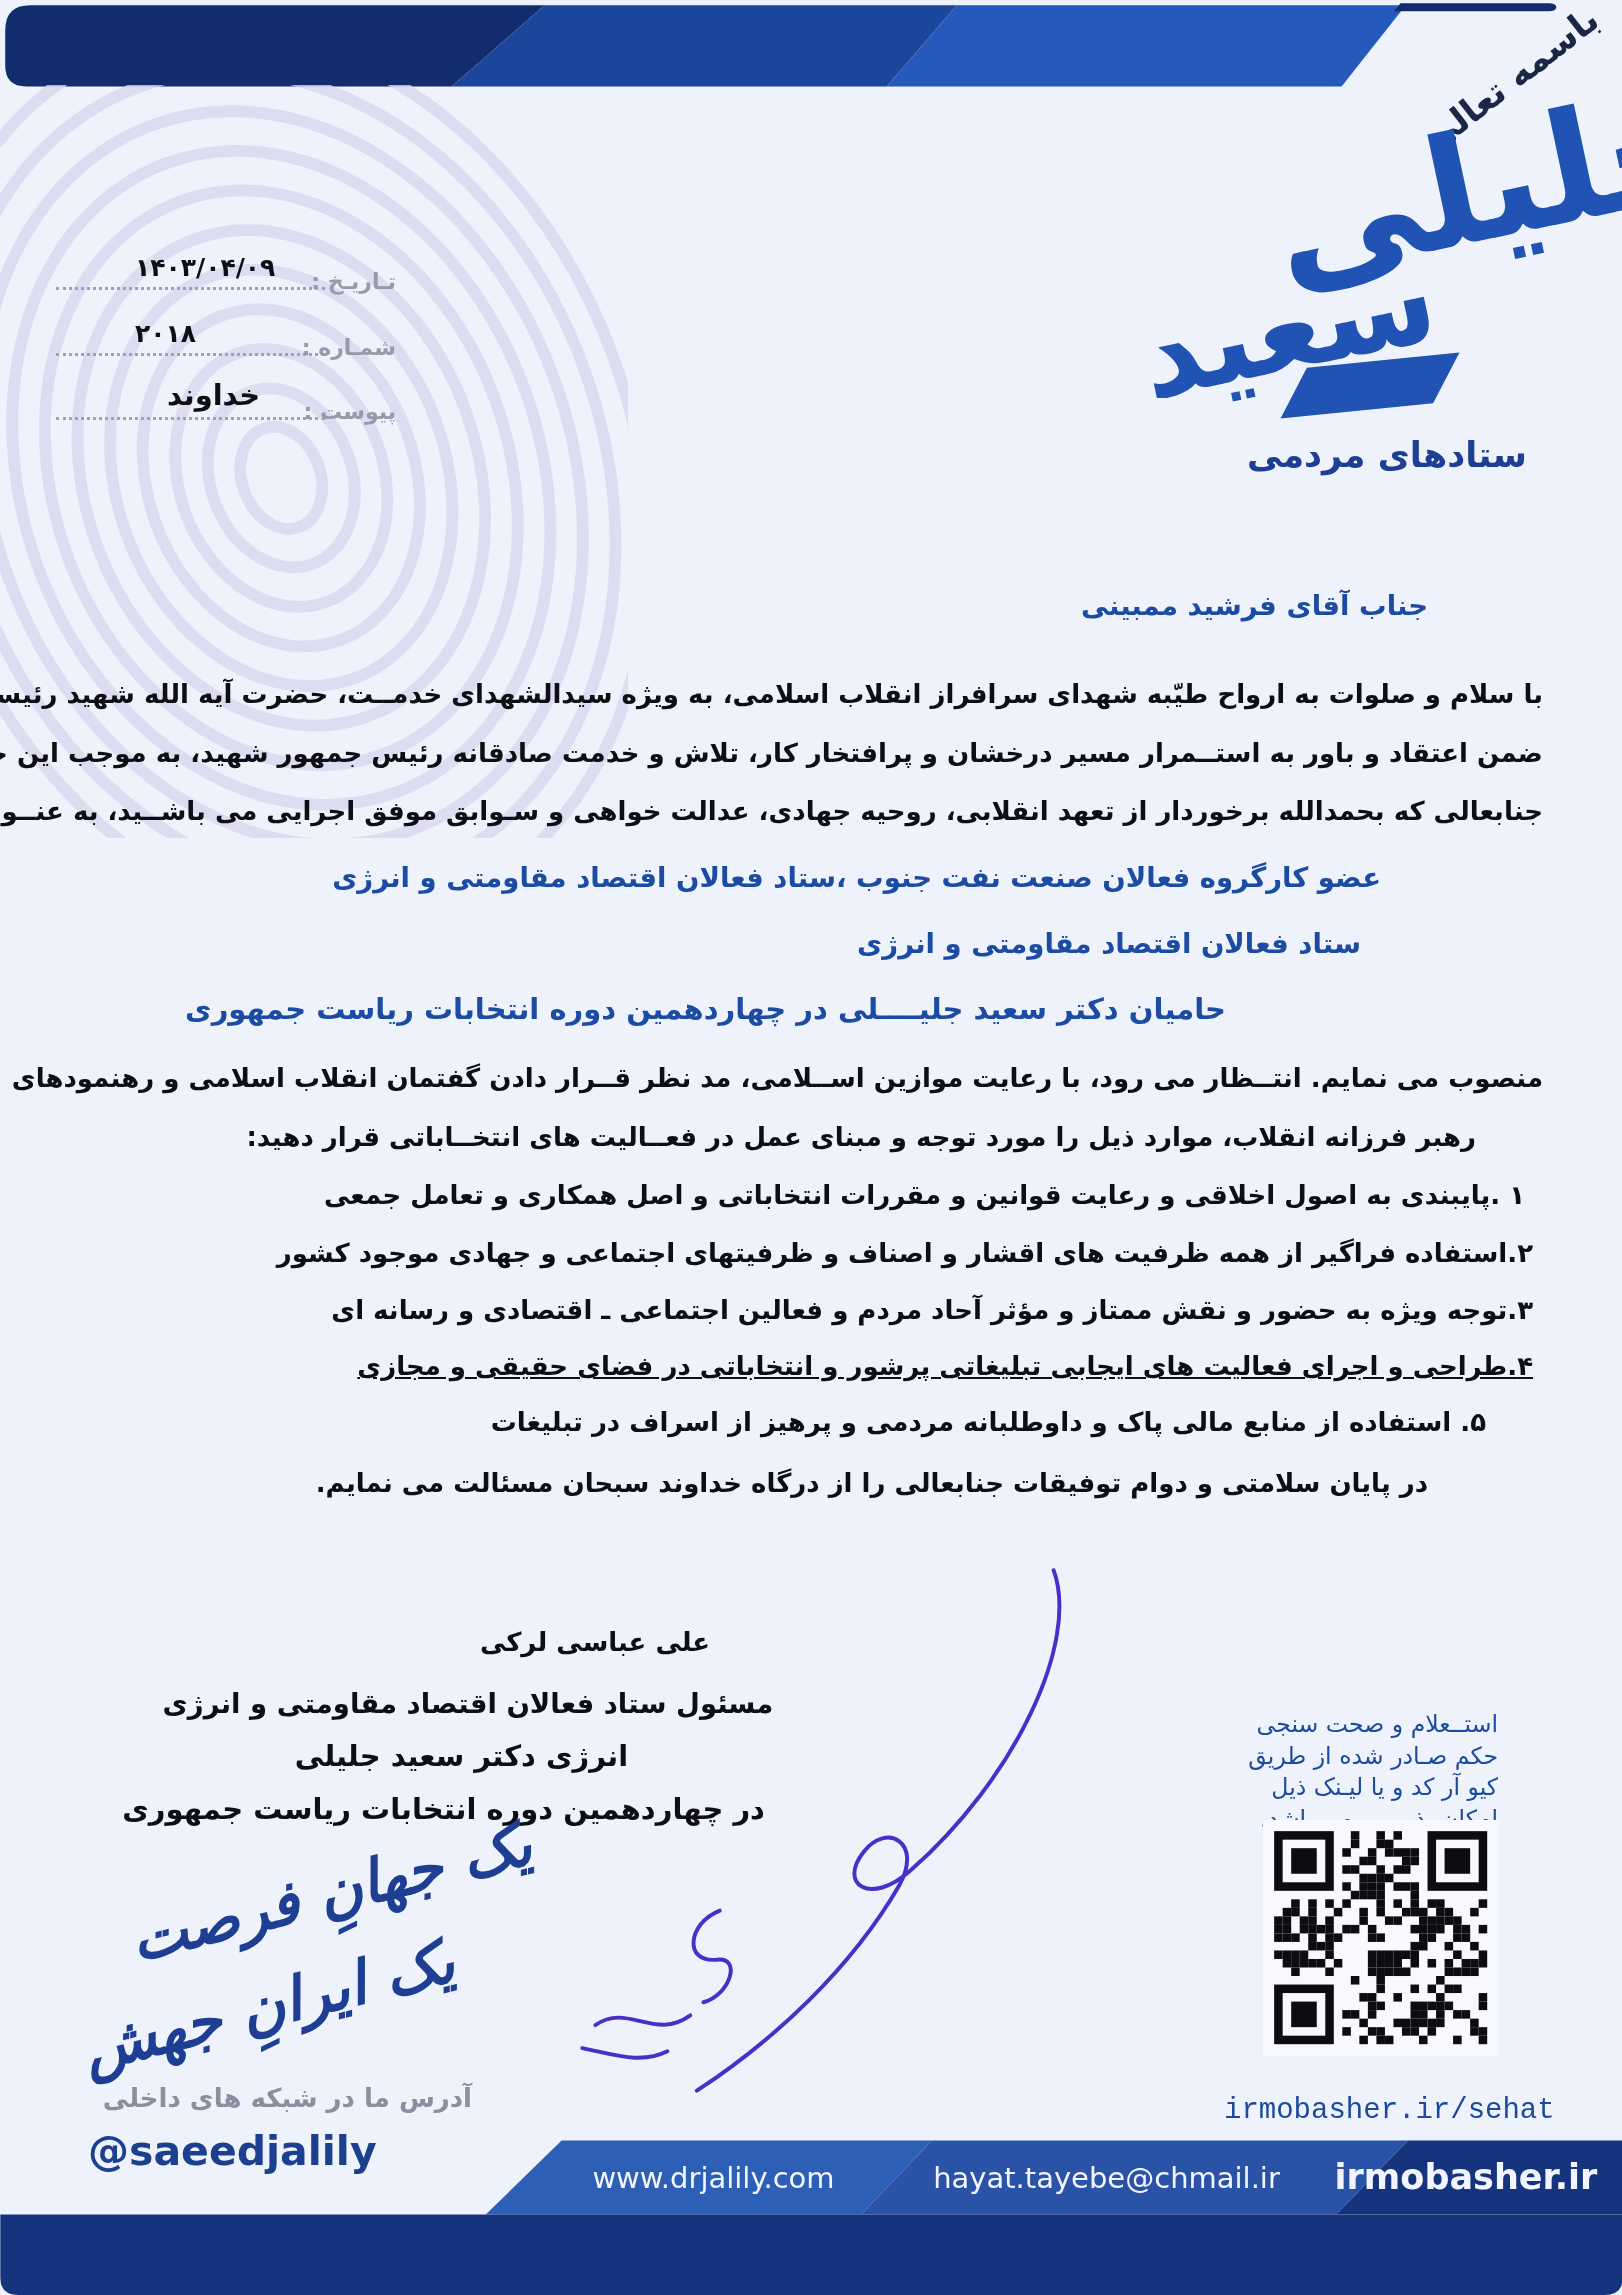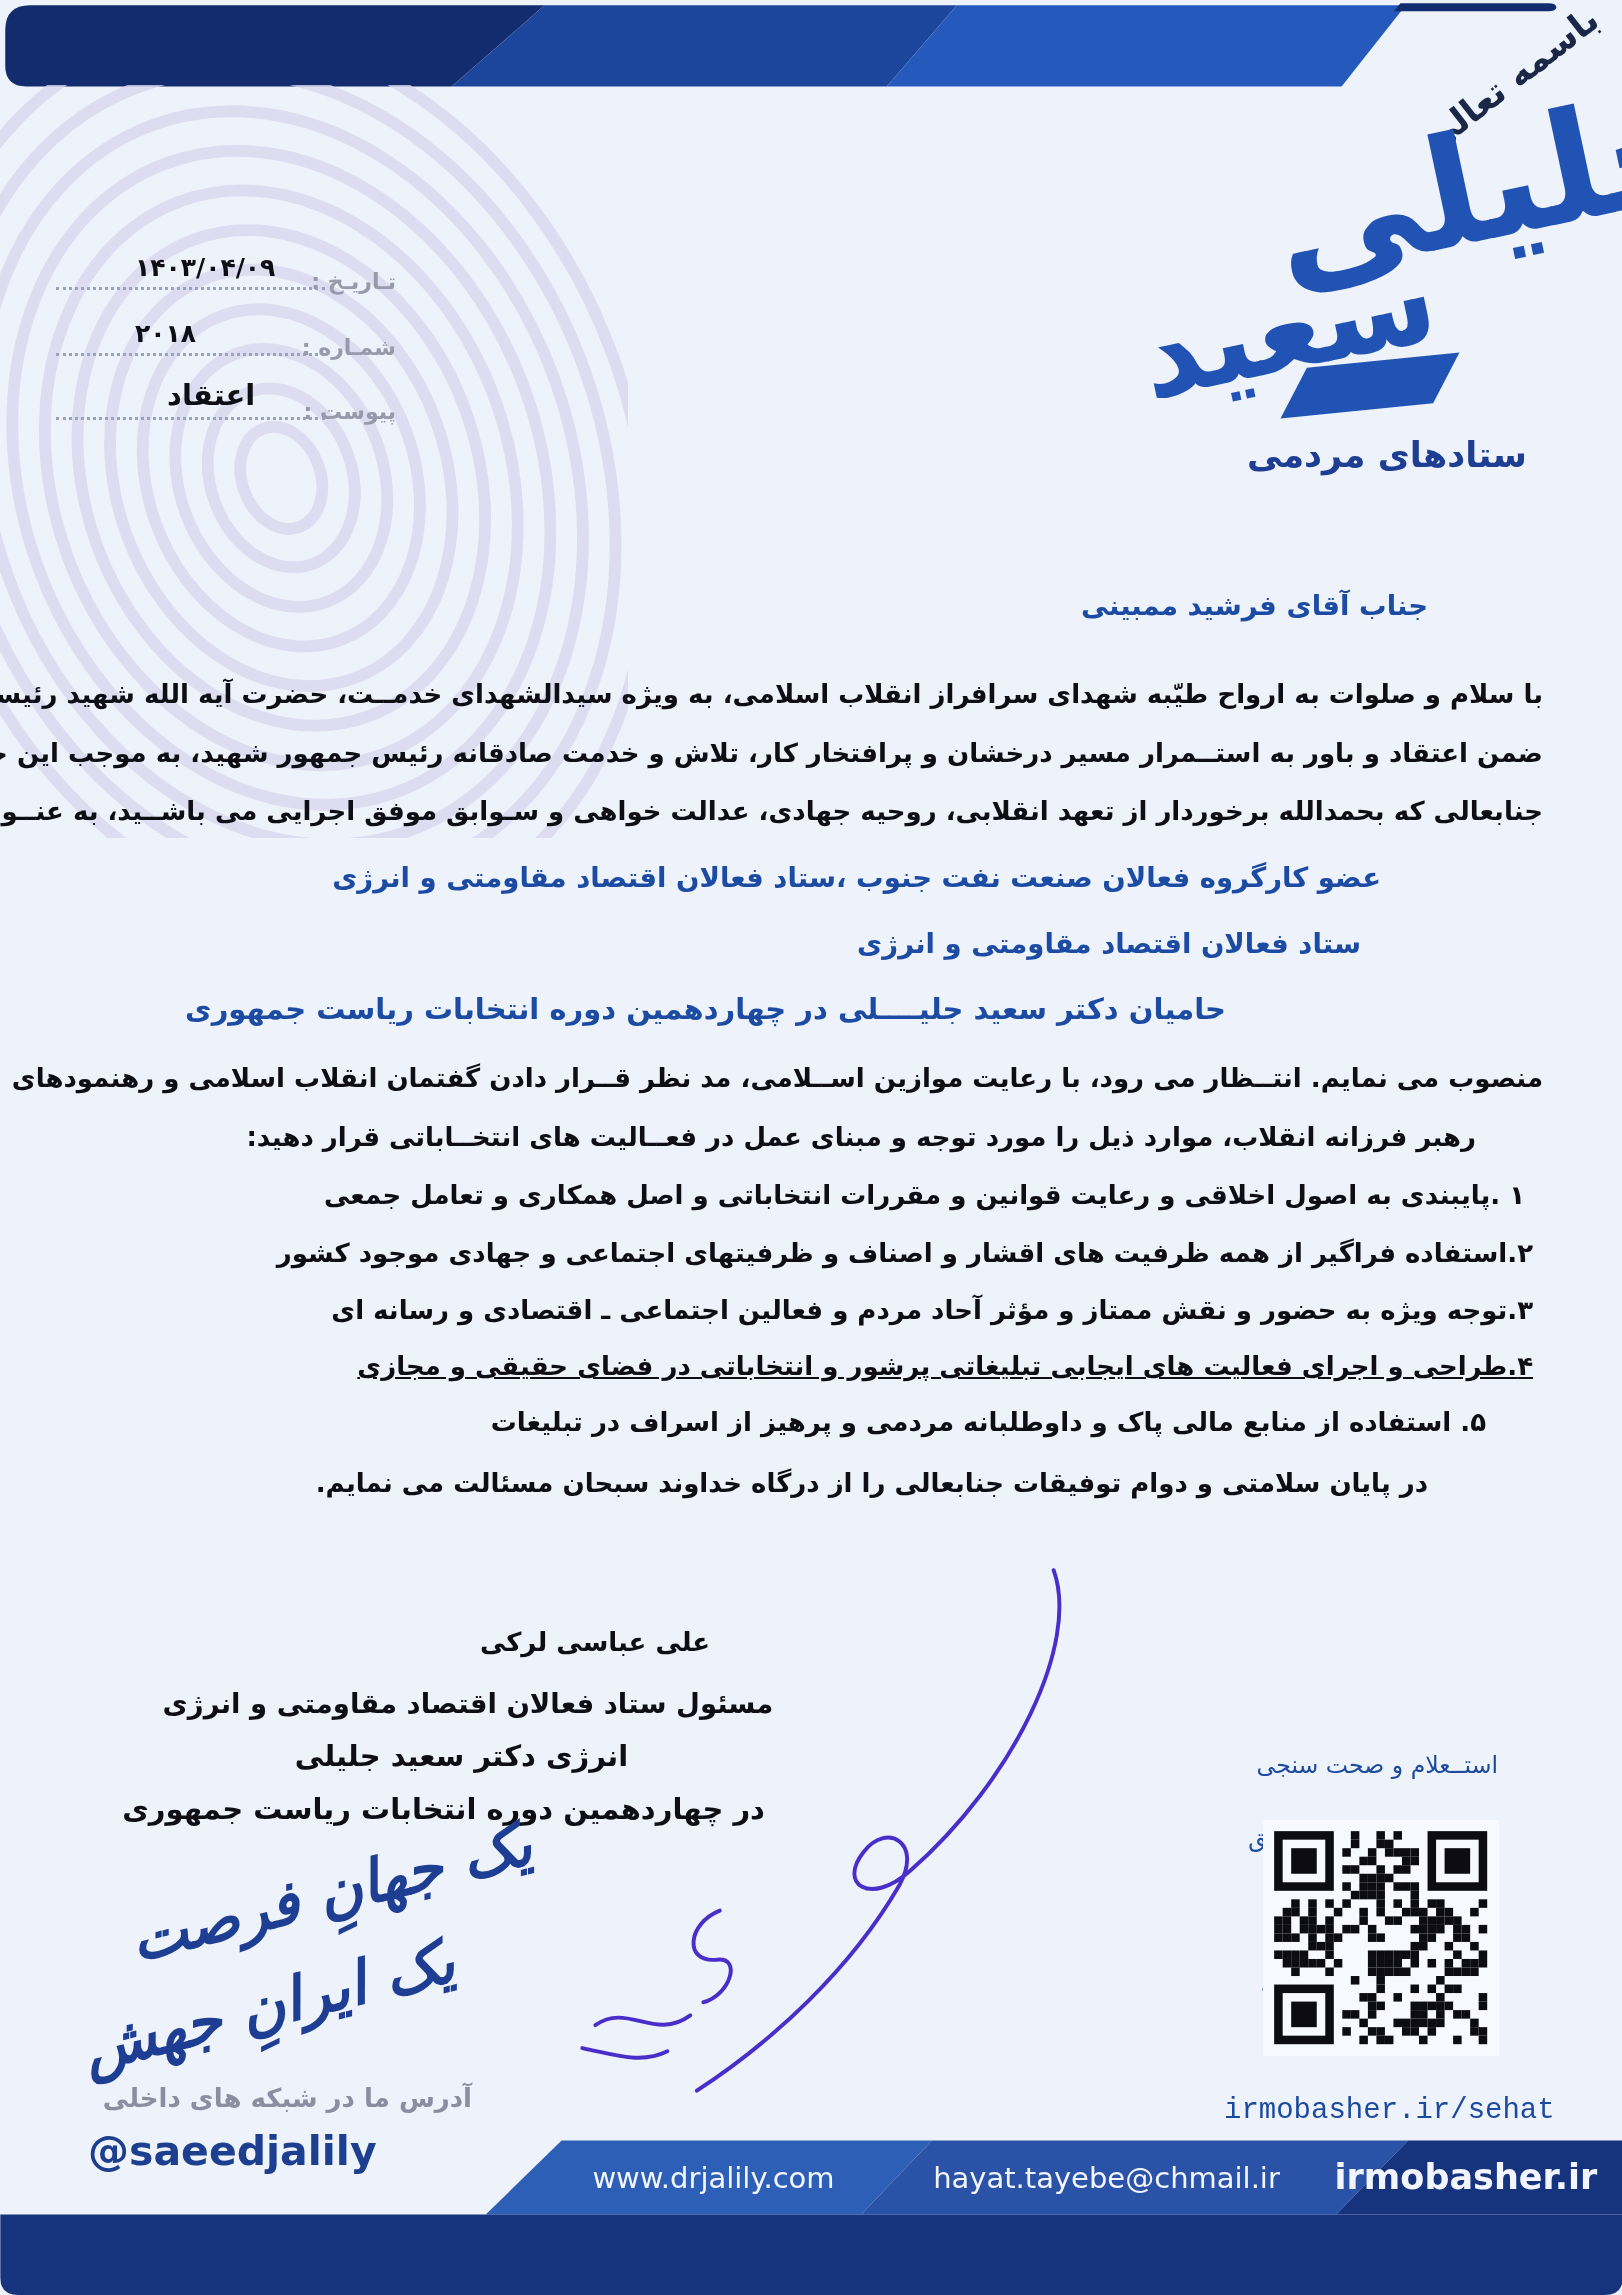--- a/index.html
+++ b/index.html
@@ -17,21 +17,21 @@
   }
   .abs{position:absolute;}
   .rtl{direction:rtl; unicode-bidi:isolate; white-space:nowrap;}
   .body-line{font-weight:bold; font-size:26px; color:var(--c-ink); text-align:right;}
   .blue-line{font-weight:bold; color:var(--c-heading_blue); text-align:center;}
   .sig-line{font-weight:bold; color:var(--c-ink); text-align:center; white-space:nowrap;}
   .field-row{width:340px; height:46px; left:56px;}
   .field-label{position:absolute; right:0; bottom:5.2px; font-size:22px; color:var(--c-label_gray); font-weight:bold; direction:rtl; white-space:nowrap;}
   .field-dots{position:absolute; left:0; right:71px; bottom:9.2px; border-bottom:3.9px dotted #9aa3bd;}
   .field-value{position:absolute; left:79px; bottom:17px; font-size:25px; font-weight:bold; color:var(--c-ink); white-space:nowrap;}
-  .verif-line{font-size:23.6px; color:var(--c-link_blue); text-align:right; direction:rtl; line-height:1.34; white-space:nowrap;margin-top:41px;}
+  .verif-line{font-size:23.6px; color:var(--c-link_blue); text-align:right; direction:rtl; line-height:1.34; white-space:nowrap;}
   .footer-text{color:var(--c-white_text); text-align:center; white-space:nowrap; font-size:29px;}
   .qr-link{font-family:Liberation Mono, monospace; font-size:29px; color:var(--c-link_blue); text-align:center;}
   .logo-word{font-weight:bold; color:var(--c-logo_blue); line-height:0.9;}
 </style>
 </head>
 <body>
 
 <div class="page">
 
   <svg class="abs" style="left:0;top:0;" width="1623" height="131" viewBox="0 0 2480 200">
@@ -70,21 +70,21 @@
     <span class="field-value">۱۴۰۳/۰۴/۰۹</span>
     <span class="field-dots"></span>
     <span class="field-label">تـاریـخ :</span>
   </div>
   <div class="abs field-row" style="top:319px;">
     <span class="field-value">۲۰۱۸</span>
     <span class="field-dots"></span>
     <span class="field-label">شمـاره :</span>
   </div>
   <div class="abs field-row" style="top:383px;">
-    <span class="field-value" style="left:111px;font-size:29px;">اعتقاد</span>
+    <span class="field-value" style="left:111px;font-size:29px;">خداوند</span>
     <span class="field-dots"></span>
     <span class="field-label">پیوست :</span>
   </div>
 
   <div class="abs rtl blue-line" style="right:195px;top:589px;font-size:27.5px;">جناب آقای فرشید ممبینی</div>
 
   <div class="abs rtl body-line" style="right:80px;top:679px;">با سلام و صلوات به ارواح طیّبه شهدای سرافراز انقلاب اسلامی، به ویژه سیدالشهدای خدمــت، حضرت آیه الله شهید رئیسی،</div>
   <div class="abs rtl body-line" style="right:80px;top:738px;">ضمن اعتقاد و باور به استــمرار مسیر درخشان و پرافتخار کار، تلاش و خدمت صادقانه رئیس جمهور شهید، به موجب این حکم،</div>
   <div class="abs rtl body-line" style="right:80px;top:796px;">جنابعالی که بحمدالله برخوردار از تعهد انقلابی، روحیه جهادی، عدالت خواهی و سـوابق موفق اجرایی می باشــید، به عنــوان :</div>
 

